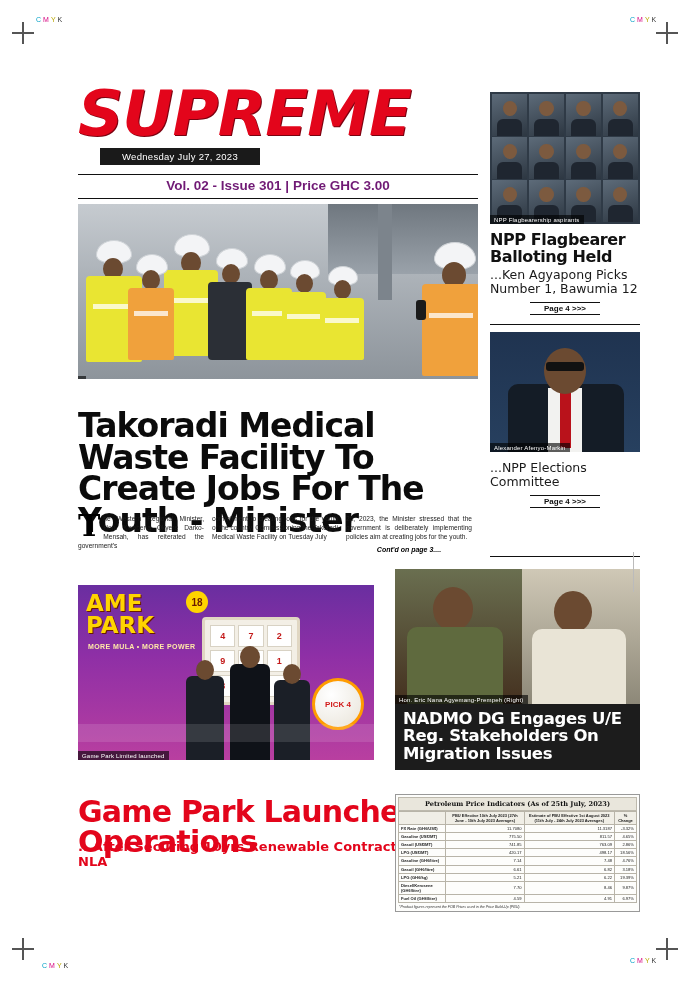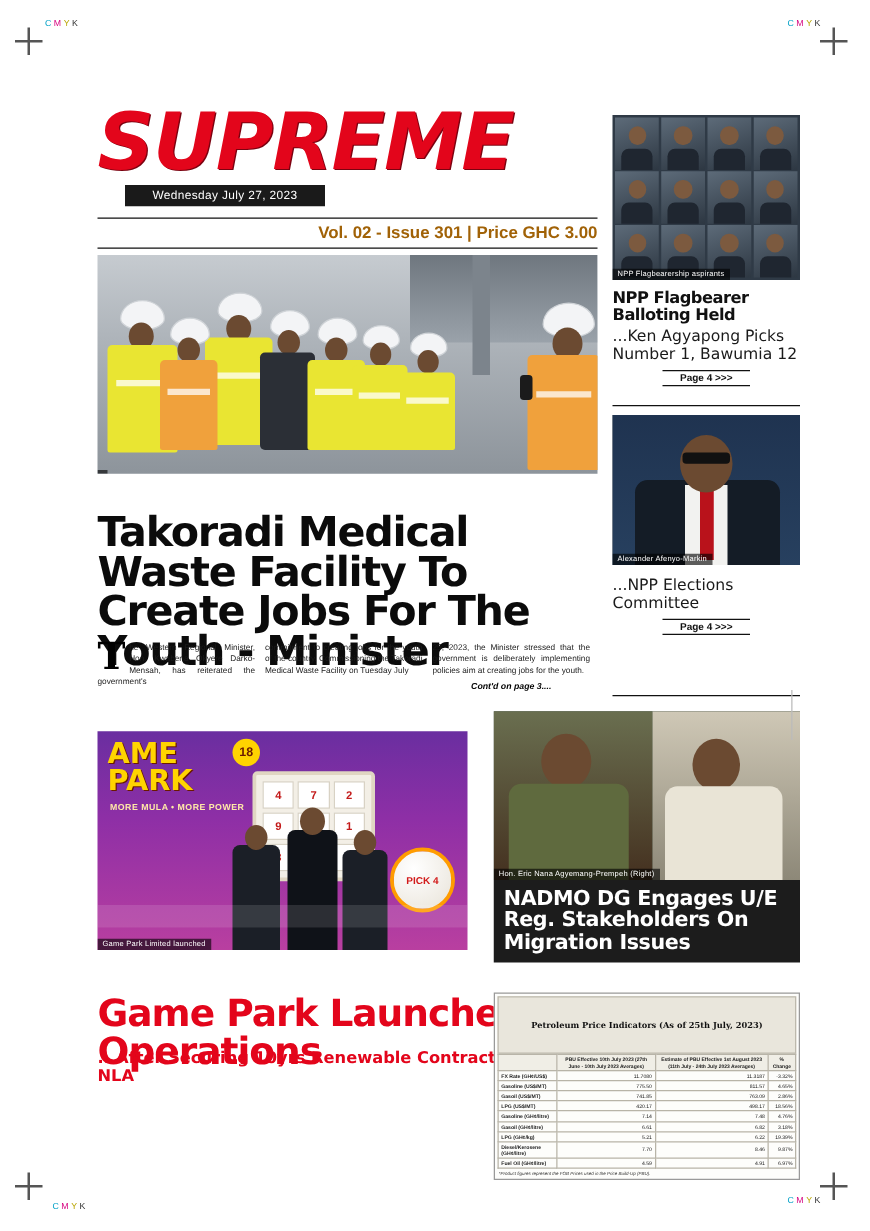--- a/index.html
+++ b/index.html
@@ -92,24 +92,24 @@
     font-size: 9.5px;
     text-align: center;
     line-height: 17px;
     letter-spacing: .3px;
   }
   .issueline {
     position: absolute;
     left: 20px;
     top: 96px;
     width: 400px;
-    text-align: right;
+    text-align: center;
     font-weight: bold;
     font-size: 13.5px;
-    color: #a16207;
+    color: #701a75;
   }
   .rule-thin {
     position: absolute;
     left: 20px;
     width: 400px;
     height: 1px;
     background: #111;
   }
 
   
@@ -201,21 +201,21 @@
   .face { background: linear-gradient(160deg,#5d6b79,#2d3742); position: relative; }
   .face:after { content:""; position:absolute; left:30%; top:16%; width:40%; height:36%;
     background:#7c5a3f; border-radius:50%; }
   .face:before { content:""; position:absolute; left:14%; bottom:0; width:72%; height:40%;
     background:#1f2630; border-radius:6px 6px 0 0; }
 
   .rail-box { position: absolute; left: 432px; width: 150px; }
   .rail-title {
     font-family: "DejaVu Sans", sans-serif;
     font-weight: bold;
-    font-size: 13px;
+    font-size: 16px;
     line-height: 1.04;
     color: #111;
     letter-spacing: -.4px;
   }
   .rail-sub {
     font-family: "DejaVu Sans", sans-serif;
     font-size: 12.5px;
     line-height: 1.1;
     color: #1a1a1a;
     margin-top: 3px;
@@ -314,21 +314,21 @@
     box-sizing: border-box;
     padding: 2px;
   }
   .table-wrap .ttl {
     text-align: center;
     font-family: "DejaVu Serif", serif;
     font-weight: bold;
     font-size: 6.6px;
     background: #e9e6dc;
     border: 1px solid #bdb9ad;
-    padding: 18px 0;
+    padding: 2px 0;
     color: #111;
   }
   table.pet {
     width: 100%;
     border-collapse: collapse;
     font-size: 4.1px;
     color: #1a1a1a;
   }
   table.pet th, table.pet td {
     border: .5px solid #b8b4a8;

